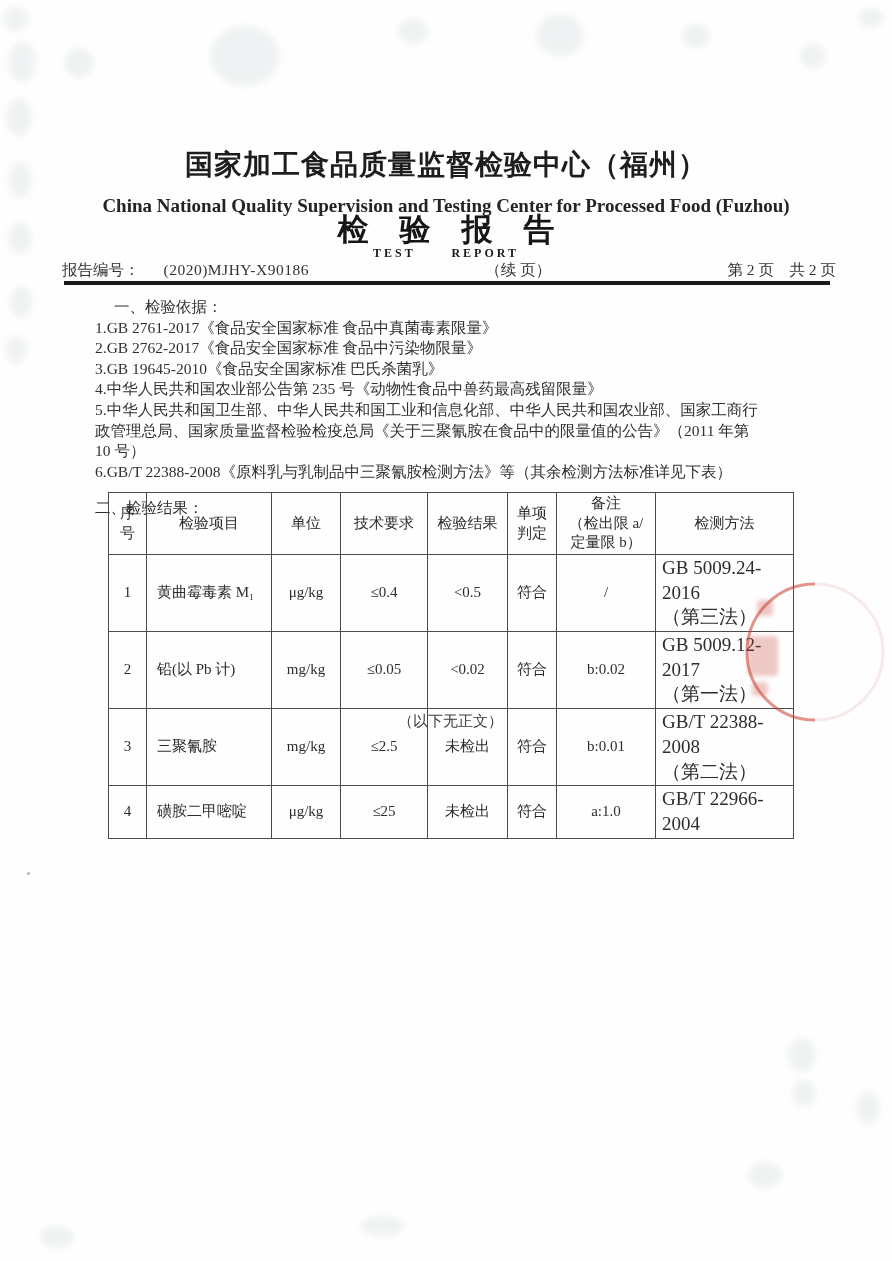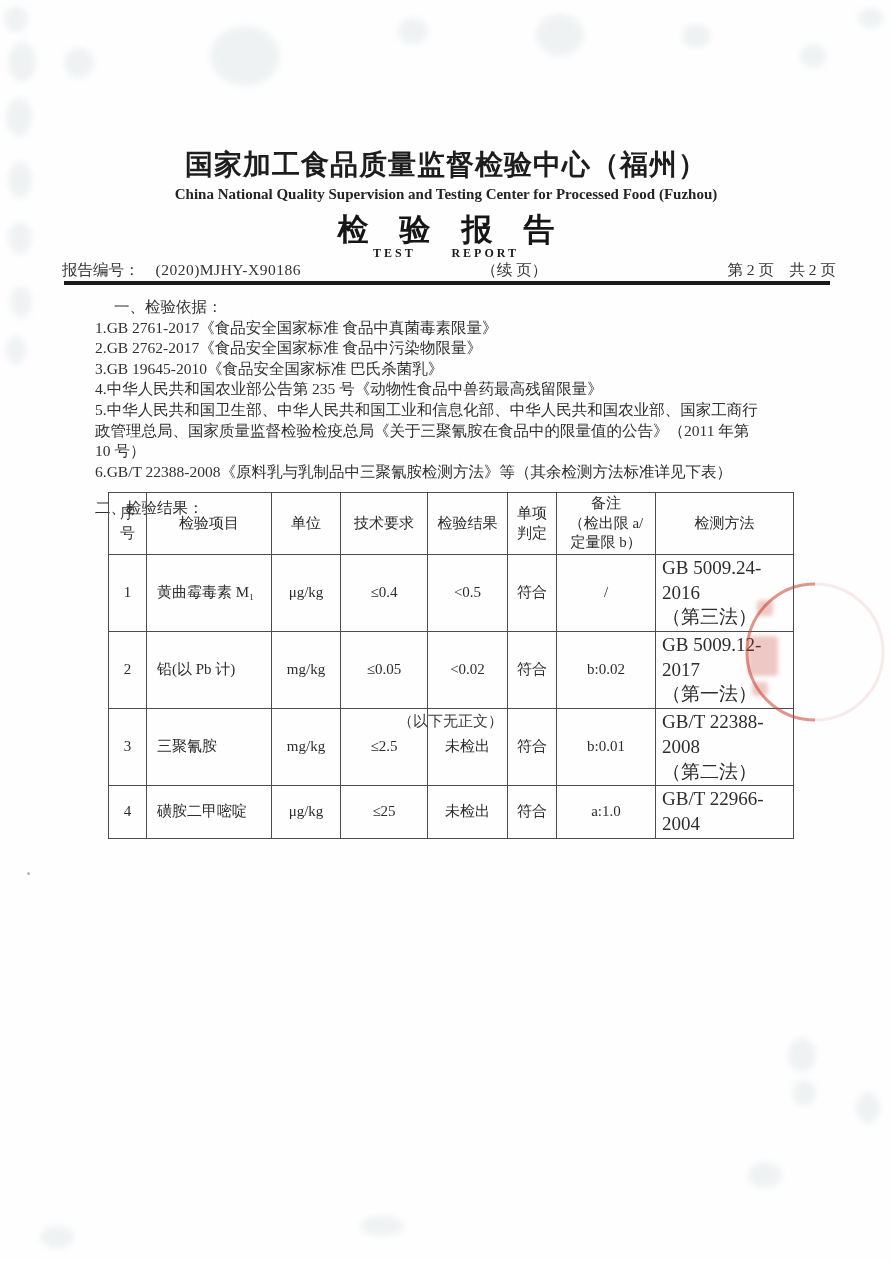--- a/index.html
+++ b/index.html
@@ -8,30 +8,30 @@
     width:892px;height:1261px;
     background:#fefefe;
     font-family:"Liberation Serif","DejaVu Serif",serif;
     color:#2b2b2b;
     overflow:hidden;
   }
   .abs{position:absolute;}
   .center{left:0;right:0;text-align:center;}
 
   .org-cn{top:146px;font-size:28px;font-weight:700;letter-spacing:1px;color:#1d1d1d;}
-  .org-en{top:186px;font-size:15px;font-weight:700;color:#242424;}
+  .org-en{top:195px;font-size:19px;font-weight:700;color:#242424;}
   .title-cn{top:209px;font-size:31px;font-weight:700;color:#161616;}
   .title-en{top:246px;font-size:12px;font-weight:700;letter-spacing:3px;word-spacing:30px;color:#1b1b1b;}
 
   .meta-row{
     top:260px;left:62px;right:56px;
     display:flex;justify-content:space-between;align-items:baseline;
     font-size:15.5px;color:#333;
   }
-  .meta-left .val{margin-left:16px;letter-spacing:.5px;}
+  .meta-left .val{margin-left:24px;letter-spacing:.5px;}
   .rule{top:281px;left:64px;width:766px;height:4px;background:#1a1a1a;}
 
   .basis{top:297px;left:62px;width:700px;font-size:15.5px;line-height:20.6px;color:#303030;}
   .sec-title-1{padding-left:52px;}
   .basis-item{padding-left:33px;}
   .sec-title-2{padding-left:33px;margin-top:16px;}
 
   table.results{
     top:492px;left:108px;width:685px;
     border-collapse:collapse;table-layout:fixed;

